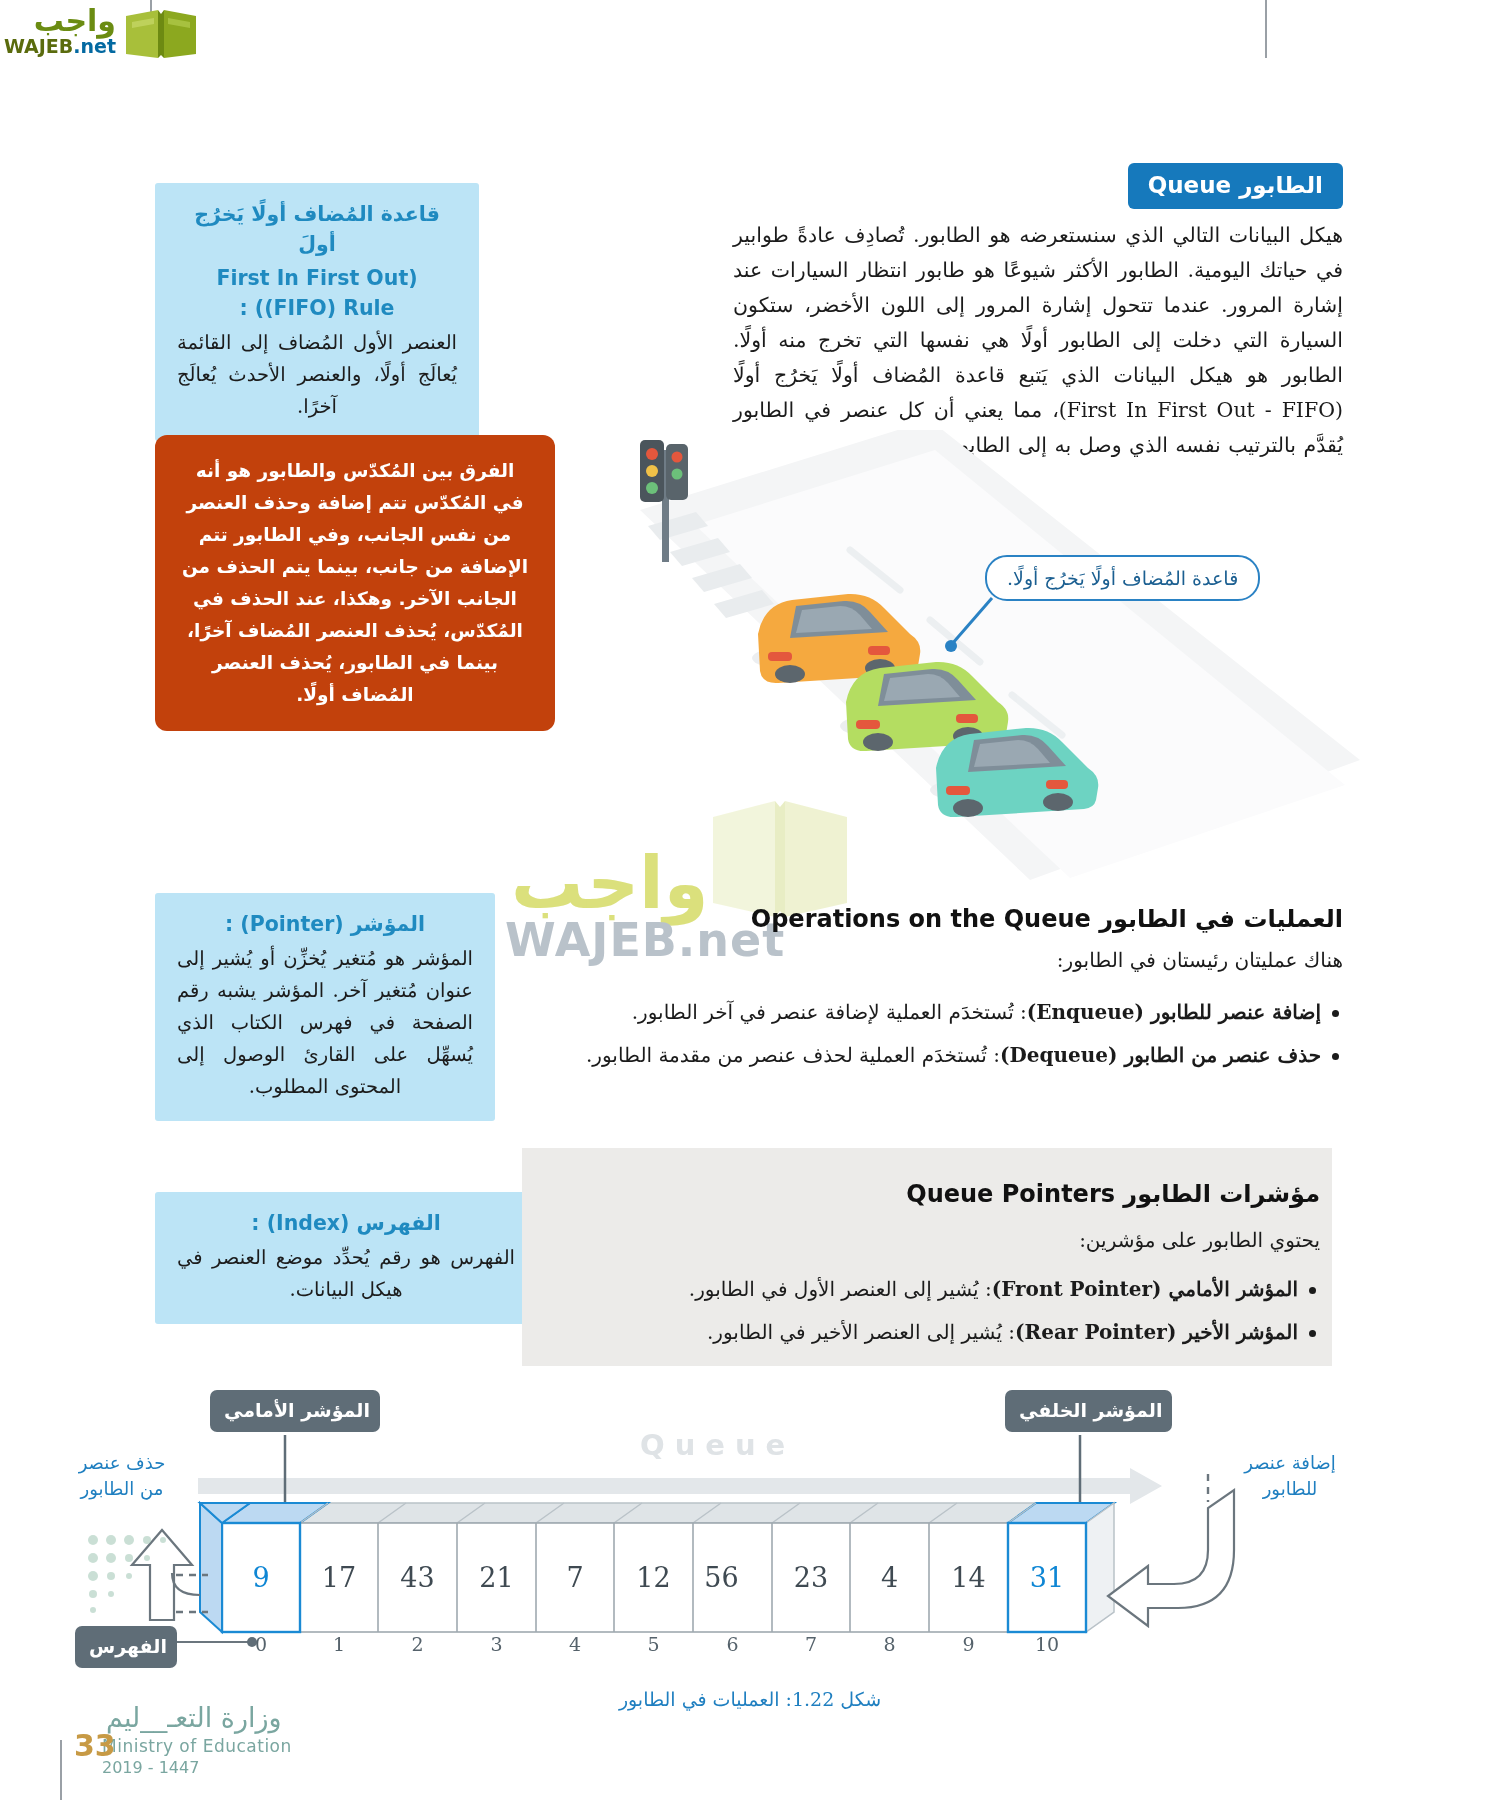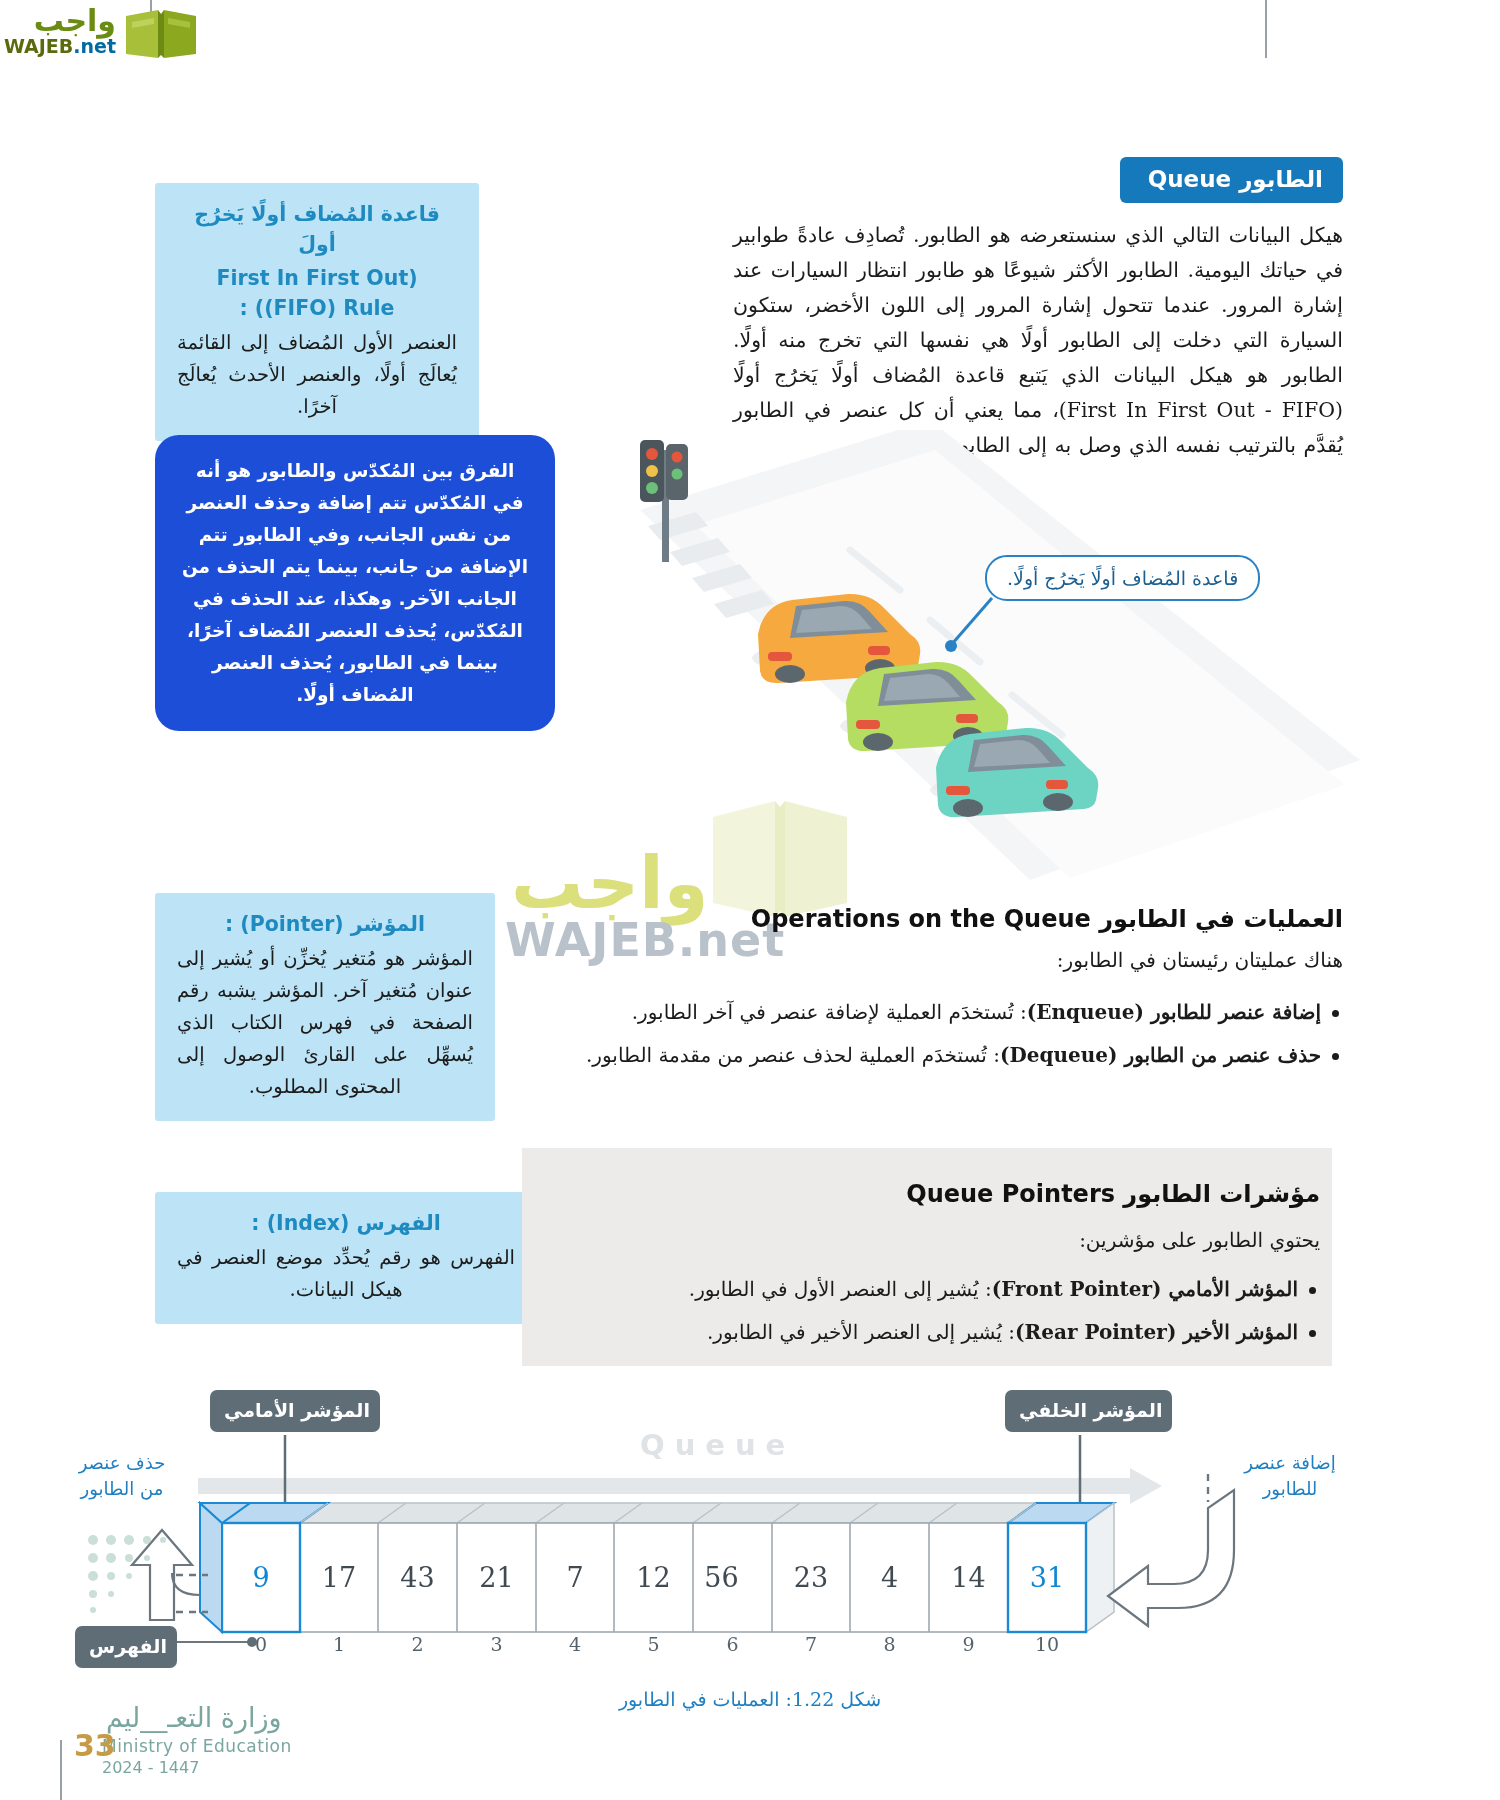--- a/index.html
+++ b/index.html
@@ -22,23 +22,23 @@
   .wajeb-en{font-size:19px;line-height:20px;color:#5a6b0d;letter-spacing:0px;}
   .wajeb-book{position:absolute;left:118px;top:4px;width:78px;height:54px;}
 
   
   .rule-top-right{position:absolute;right:233px;top:0;width:2px;height:58px;background:#9aa0a6;}
   .rule-bot-left{position:absolute;left:60px;bottom:0;width:2px;height:60px;background:#9aa0a6;}
   .rule-left-top{position:absolute;left:150px;top:0;width:2px;height:12px;background:#9aa0a6;}
 
   
   .hdr-badge{
-    position:absolute;right:157px;top:157px;
+    position:absolute;right:157px;top:163px;
     background:#1679bc;color:#fff;
-    padding:9px 20px 11px 28px;border-radius:6px;
+    padding:9px 20px 11px 20px;border-radius:6px;
     font-size:23px;font-weight:bold;direction:rtl;
     white-space:nowrap;
   }
 
   
   .maincol{position:absolute;right:157px;top:218px;width:610px;}
   .body-par{
     direction:rtl;text-align:justify;
     font-size:20.5px;line-height:35px;color:#1b1b1b;
     font-family:"DejaVu Serif","Liberation Serif",serif;
@@ -66,21 +66,21 @@
     color:#1f8ac0;font-weight:bold;font-size:20.5px;
     line-height:30px;margin-bottom:4px;
   }
   .side-body{
     font-size:19.5px;line-height:32px;
     font-family:"DejaVu Serif","Liberation Serif",serif;
     text-align:justify;text-align-last:center;
   }
 
   .side-pink{
-    position:absolute;background:#1d4ed8;border-radius:24px;
+    position:absolute;background:#c2410c;border-radius:12px;
     direction:rtl;text-align:center;color:#ffffff;
     padding:20px 26px;box-sizing:border-box;
     font-size:18.5px;line-height:32px;font-weight:bold;
   }
 
   
   .sec-head{
     position:absolute;direction:rtl;text-align:right;
     font-size:24px;font-weight:bold;color:#111;
     white-space:nowrap;
@@ -455,17 +455,17 @@
         <circle cx="26" cy="64" r="3"></circle>
       <circle cx="8" cy="80" r="3"></circle>
     </g>
   </svg>
 
   <div class="caption">شكل 1.22: العمليات في الطابور</div>
 
   <div class="footer">
     <div class="moe-ar">وزارة التعـ__ليم</div>
     <div class="moe-en">Ministry of Education</div>
-    <div class="moe-yr">2024 - 1447</div>
+    <div class="moe-yr">2019 - 1447</div>
     <div class="pageno">33</div>
   </div>
 
 </div>
 
 </body></html>

